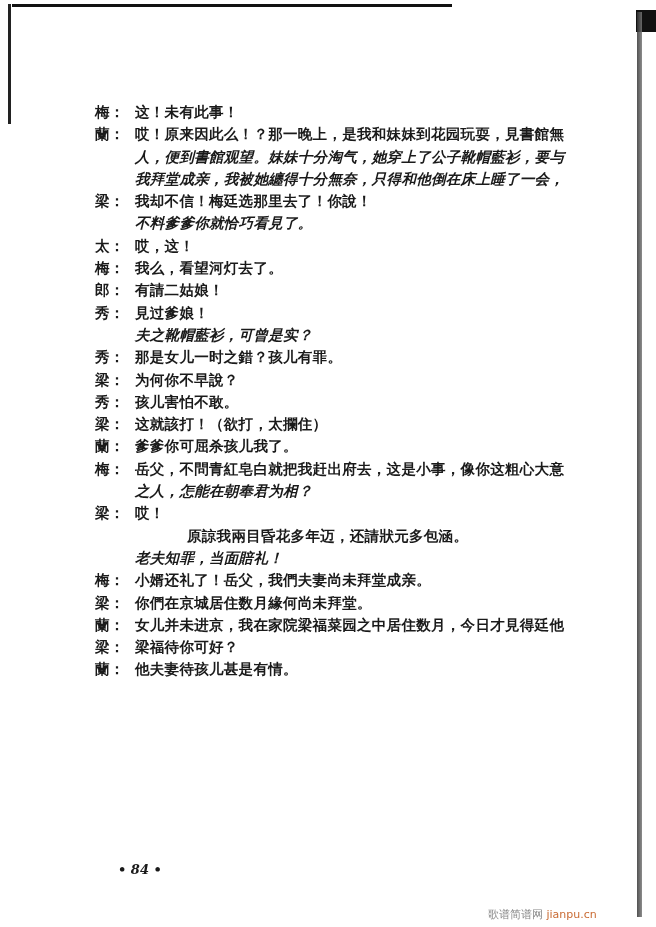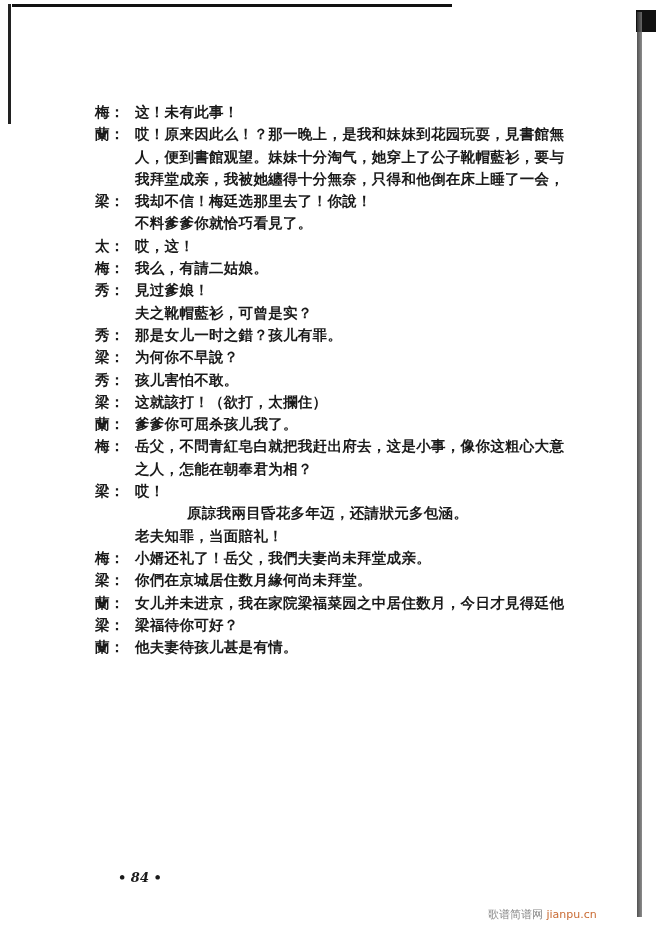--- a/index.html
+++ b/index.html
@@ -11,44 +11,45 @@
   }
   .page { position: absolute; left: 0; top: 4px; width: 656px; height: 927px; }
   .top-rule { position: absolute; left: 12px; top: 0; width: 440px; height: 3px; background: #111; }
   .left-edge { position: absolute; left: 8px; top: 0; width: 3px; height: 120px; background: #222; }
   .right-edge { position: absolute; left: 637px; top: 8px; width: 5px; height: 905px;
     background: linear-gradient(to right, #333, #777); opacity: .85; }
   .right-edge-top { position: absolute; left: 636px; top: 6px; width: 20px; height: 22px; background: #111; }
   .body-text { position: absolute; left: 95px; top: 97px; width: 540px; }
   .line { height: 22.3px; line-height: 22.3px; font-size: 14.5px; white-space: nowrap; font-weight: bold; letter-spacing: 0.3px; }
   .spk { display: inline-block; width: 40px; }
-  .indent { padding-left: 40px; }
+  .indent { padding-left: 40px; font-style: italic; }
   .indent2 { padding-left: 92px; }
-  .page-num { position: absolute; left: 118px; top: 858px; font-size: 13px; font-style: italic; font-weight: bold; margin-top: 8px; }
+  .page-num { position: absolute; left: 118px; top: 858px; font-size: 13px; font-style: italic; font-weight: bold; }
   .watermark { position: absolute; left: 488px; top: 903px; font-family: "DejaVu Sans", sans-serif; font-size: 11px; color: #888; }
   .watermark .wm-url { color: #c96a32; margin-top: 12px; }
 </style>
 </head>
 <body>
 
 <div class="page">
   <div class="top-rule"></div>
   <div class="left-edge"></div>
   <div class="right-edge-top"></div>
   <div class="right-edge"></div>
 
   <div class="body-text">
     <div class="line"><span class="spk">梅：</span><span>这！未有此事！</span></div>
     <div class="line"><span class="spk">蘭：</span><span>哎！原来因此么！？那一晚上，是我和妹妹到花园玩耍，見書館無</span></div>
     <div class="line indent"><span>人，便到書館观望。妹妹十分淘气，她穿上了公子靴帽藍衫，要与</span></div>
     <div class="line indent"><span>我拜堂成亲，我被她纏得十分無奈，只得和他倒在床上睡了一会，</span></div>
     <div class="line"><span class="spk">梁：</span><span>我却不信！梅廷选那里去了！你說！</span></div>
     <div class="line indent"><span>不料爹爹你就恰巧看見了。</span></div>
     <div class="line"><span class="spk">太：</span><span>哎，这！</span></div>
-    <div class="line"><span class="spk">梅：</span><span>我么，有請二姑娘。</span></div>
+    <div class="line"><span class="spk">梅：</span><span>我么，看望河灯去了。</span></div>
+    <div class="line"><span class="spk">郎：</span><span>有請二姑娘！</span></div>
     <div class="line"><span class="spk">秀：</span><span>見过爹娘！</span></div>
     <div class="line indent"><span>夫之靴帽藍衫，可曾是实？</span></div>
     <div class="line"><span class="spk">秀：</span><span>那是女儿一时之錯？孩儿有罪。</span></div>
     <div class="line"><span class="spk">梁：</span><span>为何你不早說？</span></div>
     <div class="line"><span class="spk">秀：</span><span>孩儿害怕不敢。</span></div>
     <div class="line"><span class="spk">梁：</span><span>这就該打！（欲打，太攔住）</span></div>
     <div class="line"><span class="spk">蘭：</span><span>爹爹你可屈杀孩儿我了。</span></div>
     <div class="line"><span class="spk">梅：</span><span>岳父，不問青紅皂白就把我赶出府去，这是小事，像你这粗心大意</span></div>
     <div class="line indent"><span>之人，怎能在朝奉君为相？</span></div>
     <div class="line"><span class="spk">梁：</span><span>哎！</span></div>

